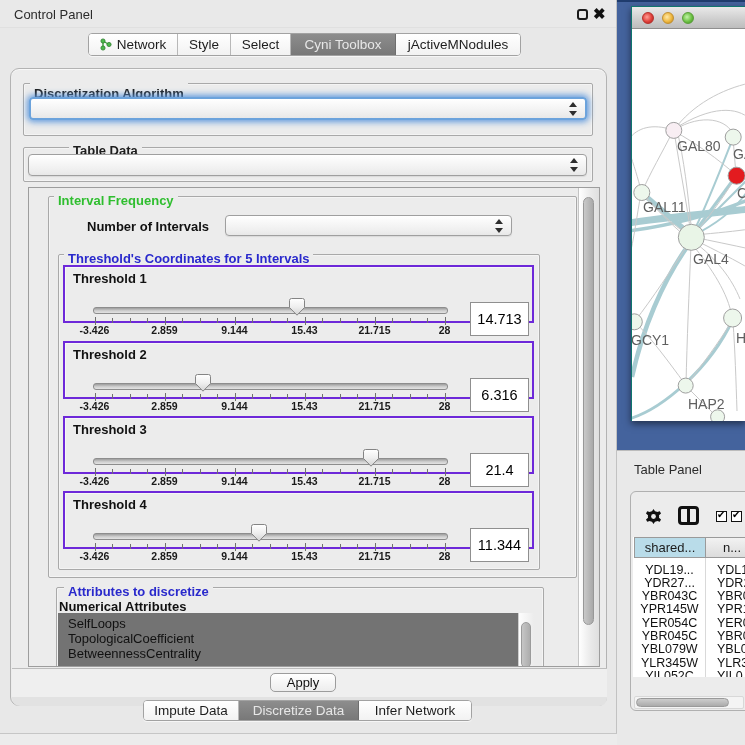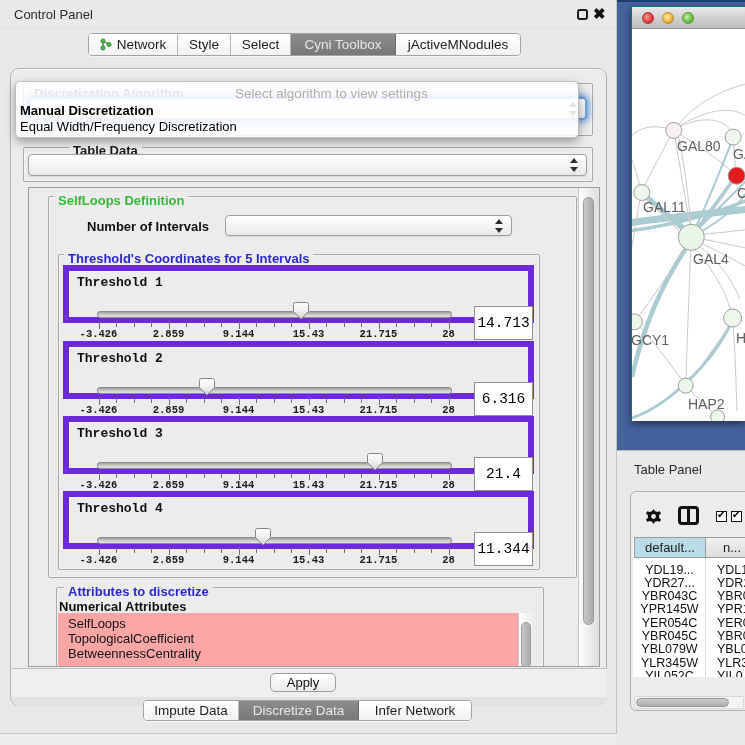--- a/index.html
+++ b/index.html
@@ -37,33 +37,33 @@
   .stepper:before{content:"";position:absolute;left:1px;top:0;border-left:4px solid transparent;border-right:4px solid transparent;border-bottom:5px solid #2e2e2e;}
   .stepper:after{content:"";position:absolute;left:1px;bottom:0;border-left:4px solid transparent;border-right:4px solid transparent;border-top:5px solid #2e2e2e;}
 
   
   #da-combo{border:2px solid #6ca3dc;box-shadow:0 0 6px 2px rgba(90,150,220,.95);}
 
   
   #scrollpane{position:absolute;left:17px;top:118px;width:572px;height:480px;border:1px solid #9d9d9d;background:#ececec;overflow:hidden;}
   
 
-  .tpanel{position:absolute;left:34px;width:471px;height:58px;background:#ececec;border:6px solid #6d28d9;box-shadow:inset 1px 1px 0 rgba(255,255,255,.55);font-family:Liberation Mono, monospace;}
+  .tpanel{position:absolute;left:34px;width:471px;height:58px;background:#ececec;border:2px solid #6d28d9;box-shadow:inset 1px 1px 0 rgba(255,255,255,.55);}
   .tpanel .tlabel{position:absolute;left:8px;top:4px;font-size:13px;font-weight:bold;color:#111;}
   .strack{position:absolute;left:27.5px;top:39.5px;width:355px;height:7px;border:1px solid #8d8d8d;border-radius:3px;background:linear-gradient(#9d9d9d,#cfcfcf 55%,#e3e3e3);}
   .knob{position:absolute;top:31px;width:16px;height:18px;}
   .knob svg{display:block;}
   .tick{position:absolute;width:1px;background:#6f6f6f;}
   .tick.minor{top:51px;height:5px;}
   .tick.major{top:50px;height:8px;}
   .tick-label{position:absolute;top:57px;font-size:10.5px;font-weight:bold;color:#1a1a1a;transform:translateX(-50%);white-space:nowrap;}
   .vbox{position:absolute;left:405px;top:35px;width:59px;height:34px;background:#fff;border:1px solid #8f8f8f;display:flex;align-items:center;justify-content:center;font-size:14.5px;color:#000;}
 
   
-  #attr-list{position:absolute;background:#fca5a5;border:0;overflow:hidden;}
+  #attr-list{position:absolute;background:#737373;border:0;overflow:hidden;}
   .attr-item{position:absolute;left:10px;font-size:13px;color:#111;white-space:nowrap;}
   #attr-sb{position:absolute;background:linear-gradient(90deg,#fdfdfd,#ececec);border-left:1px solid #cfcfcf;}
   #attr-thumb{position:absolute;width:10px;border-radius:5px;background:linear-gradient(90deg,#c6c6c6,#adadad);border:1px solid #9b9b9b;}
 
   
   #v-sb{position:absolute;background:linear-gradient(90deg,#ffffff,#e9e9e9 60%,#dfdfdf);border-left:1px solid #c4c4c4;}
   #v-thumb{position:absolute;width:11px;border-radius:6px;background:linear-gradient(90deg,#c9c9c9,#a9a9a9);border:1px solid #989898;}
 
   
   #apply-strip{position:absolute;left:1px;top:599px;width:595px;height:29px;background:#efefef;border-top:1px solid #bdbdbd;}
@@ -161,21 +161,21 @@
       <div class="groupbox" id="td-group" style="left:12px;top:78px;width:570px;height:35px;"></div>
       <div class="group-label" style="left:18px;top:70px;margin-left:40px;">Table Data</div>
       <div class="combo" id="td-combo" style="left:17px;top:85px;width:559px;height:22px;">
         <span class="ctext">galFiltered.sif default node</span>
         <span class="stepper" style="right:8px;"></span>
       </div>
 
       <div id="scrollpane">
 
         <div class="groupbox" style="left:19px;top:8px;width:529px;height:382px;"></div>
-        <div class="group-label green" style="left:25px;top:1px;">SelfLoops Definition</div>
+        <div class="group-label green" style="left:25px;top:1px;">Interval Frequency</div>
 
         <div style="position:absolute;left:58px;top:31px;font-size:13px;font-weight:bold;color:#111;">Number of Intervals</div>
         <div class="combo" style="left:196px;top:27px;width:287px;height:21px;">
           <span class="ctext" style="left:10px;">5</span>
           <span class="stepper" style="right:8px;"></span>
         </div>
 
         <div class="groupbox" style="left:29px;top:66px;width:482px;height:316px;"></div>
         <div class="group-label blue" style="left:35px;top:59px;">Threshold's Coordinates for 5 Intervals</div>
 
@@ -373,25 +373,20 @@
         <div id="v-sb" style="left:549px;top:0px;width:21px;height:478px;">
           <div id="v-thumb" style="left:4px;top:9px;height:428px;"></div>
         </div>
       </div>
 
       <div id="apply-strip">
         <div id="apply-btn">Apply</div>
       </div>
       <div id="bottom-band"></div>
 
-      <div id="popup">
-        <div class="prompt">Select algorithm to view settings</div>
-        <div class="opt1">Manual Discretization</div>
-        <div class="opt2">Equal Width/Frequency Discretization</div>
-      </div>
     </div>
 
     <div id="bottom-tabs" class="seg-ctl">
         <div class="seg" style="width: 95px;">
           <span>Impute Data</span>
         </div>
         <div class="seg selected" style="width: 120px;">
           <span>Discretize Data</span>
         </div>
         <div class="seg" style="width: 112px;">
@@ -472,21 +467,21 @@
       <svg id="tp-gear" width="17" height="17" viewBox="0 0 17 17">
         <path fill="#111" d="M8.5 0 L10 2.2 A6.3 6.3 0 0 1 12.2 3.1 L14.8 2.2 L16 4.5 L14 6.3 A6.3 6.3 0 0 1 14 8.7 L16 10.5 L14.8 12.8 L12.2 11.9 A6.3 6.3 0 0 1 10 12.8 L8.5 15 L7 12.8 A6.3 6.3 0 0 1 4.8 11.9 L2.2 12.8 L1 10.5 L3 8.7 A6.3 6.3 0 0 1 3 6.3 L1 4.5 L2.2 2.2 L4.8 3.1 A6.3 6.3 0 0 1 7 2.2 Z" transform="translate(0,1)"></path>
         <circle cx="8.5" cy="8.5" r="2.4" fill="#ececec"></circle>
       </svg>
       <div id="tp-split"></div>
       <div class="tp-cb" id="tp-cb1"></div>
       <div class="tp-cb" id="tp-cb2"></div>
 
       <div id="tp-table">
         <div class="th" id="th1">
-            <span>default...</span>
+            <span>shared...</span>
           </div>
         <div class="th" id="th2">
             <span>n...</span>
           </div>
         <div id="tbody">
           <div class="coldiv"></div>
         <div class="trow" style="top: 5.5px;">
               <div class="tc1">YDL19...</div>
               <div class="tc2">YDL1</div>
             </div>

